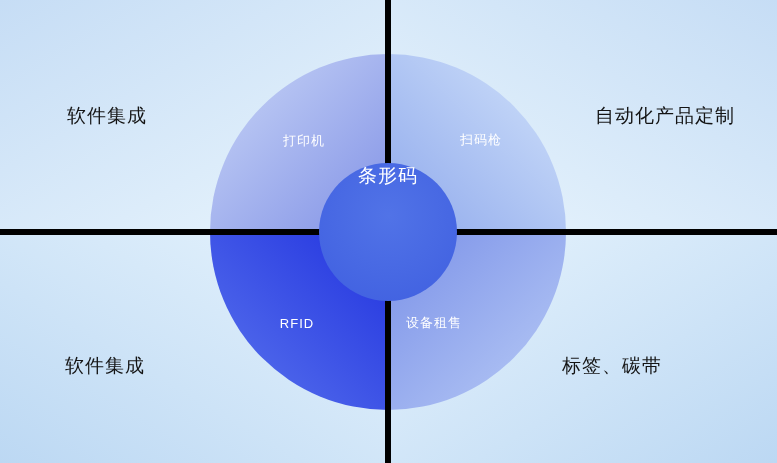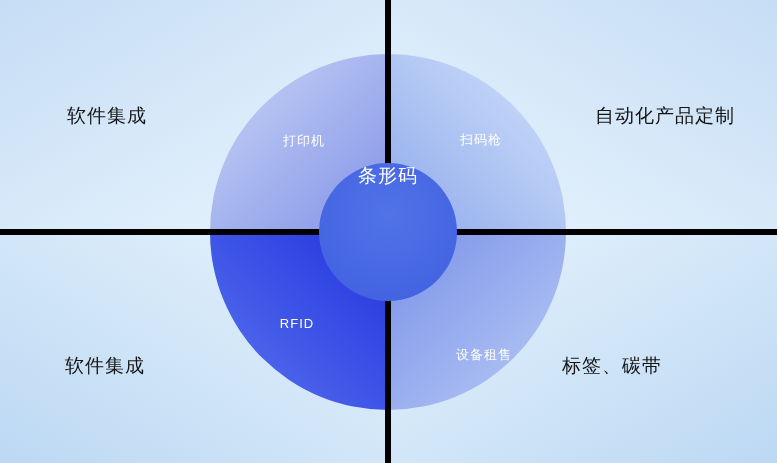--- a/index.html
+++ b/index.html
@@ -77,21 +77,21 @@
     position: absolute;
     transform: translate(-50%, -50%);
     color: #ffffff;
     font-size: 13px;
     letter-spacing: 1px;
     white-space: nowrap;
   }
   .seg-label.ltl { left: 304px; top: 141px; }
   .seg-label.ltr { left: 449px; top: 140px; margin-left: 32px; }
   .seg-label.lbl { left: 297px; top: 323px; }
-  .seg-label.lbr { left: 484px; top: 323px; margin-top: 32px; }
+  .seg-label.lbr { left: 434px; top: 323px; }
 
   .corner-label {
     position: absolute;
     transform: translate(-50%, -50%);
     color: #141414;
     font-size: 19px;
     letter-spacing: 1px;
     white-space: nowrap;
   }
   .corner-label.ctl { left: 107px; top: 116px; text-align: center; }

